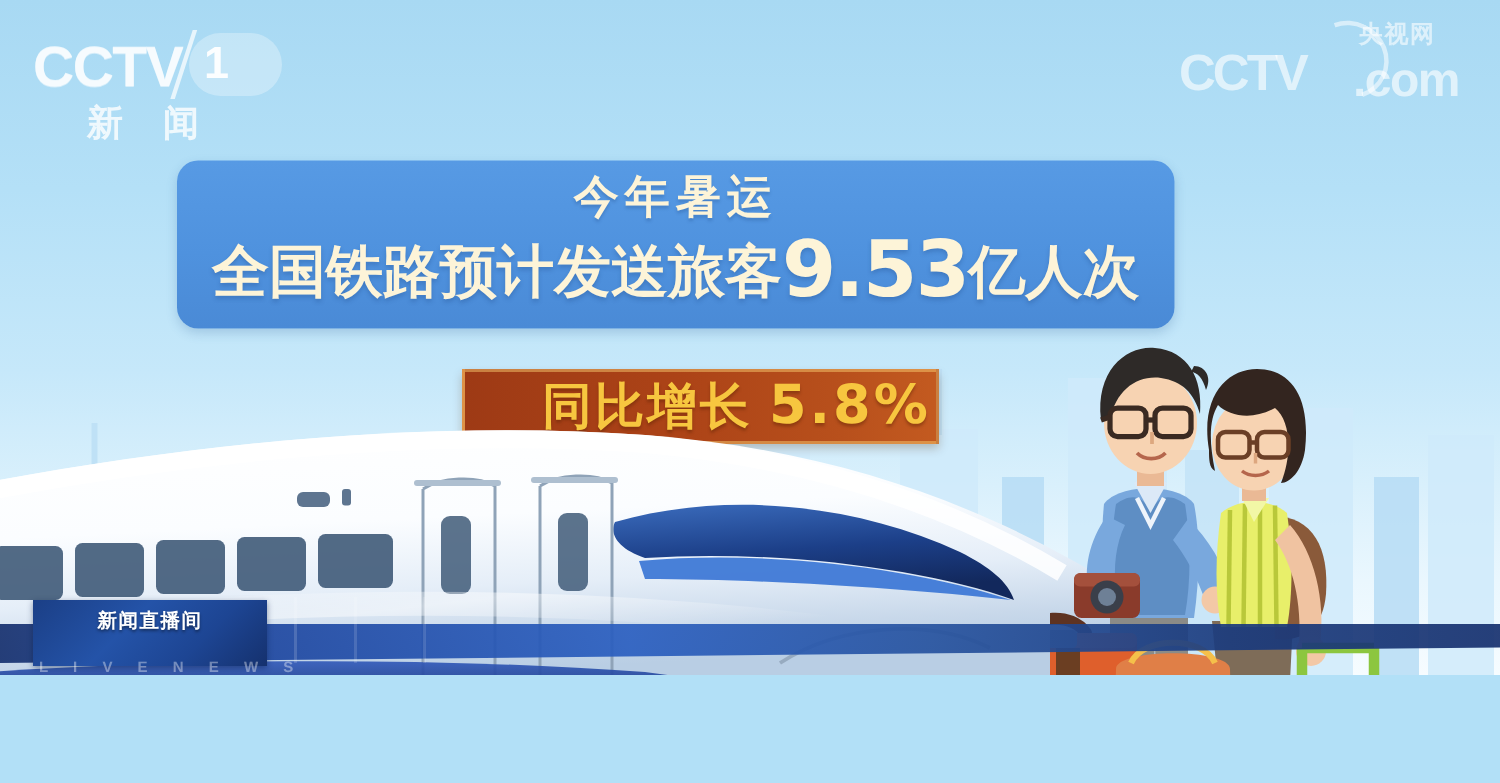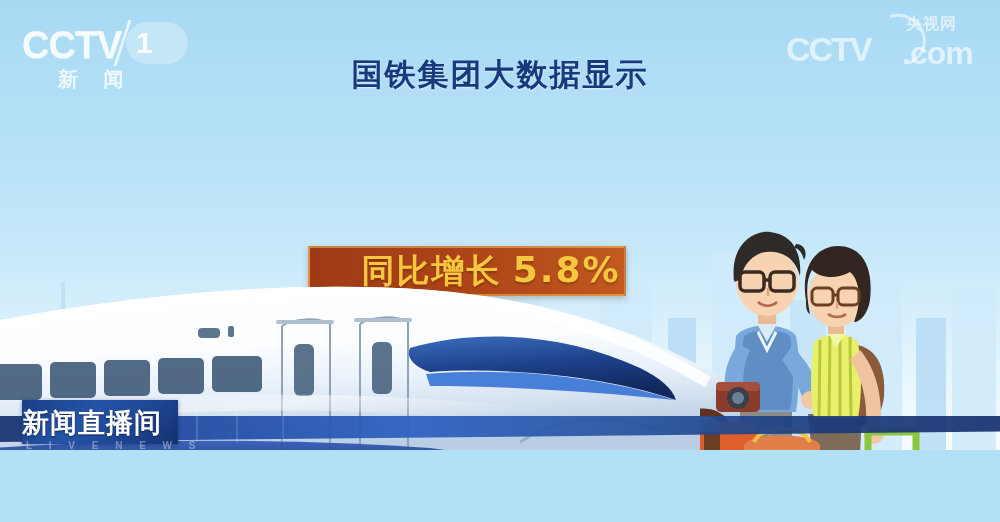--- a/index.html
+++ b/index.html
@@ -27,21 +27,21 @@
     letter-spacing:-1px;
   }
   #lg-cctv { position:absolute; left:4px; top:8px; font-size:38px; line-height:38px;
              text-shadow:0 1px 0 rgba(255,255,255,.5); }
   #lg-slash { position:absolute; left:103px; top:2px; width:3px; height:46px;
               background:rgba(255,255,255,.72); transform:skewX(-18deg); }
   #lg-13box { position:absolute; left:108px; top:4px; width:62px; height:42px;
               border-radius:21px; background:rgba(255,255,255,.30); }
   #lg-13 { position:absolute; left:118px; top:10px; font-size:30px; line-height:30px;
            color:rgba(255,255,255,.95); font-weight:bold; }
-  #lg-xw { position:absolute; left:40px; top:48px; font-size:20px; letter-spacing:10px;
+  #lg-xw { position:absolute; left:40px; top:48px; font-size:24px; letter-spacing:10px;
            color:rgba(255,255,255,.80); font-weight:bold; }
 
   
   #wm { position:absolute; right:14px; top:12px; width:200px; height:56px; }
   #wm-cctv { position:absolute; left:0; top:20px; font-size:34px; line-height:34px;
              font-weight:bold; color:rgba(255,255,255,.62); letter-spacing:-2px; }
   #wm-com { position:absolute; left:116px; top:28px; font-size:32px; line-height:27px;
             font-weight:bold; color:rgba(255,255,255,.62); letter-spacing:-1px; }
   #wm-cn { position:absolute; left:120px; top:4px; font-size:16px; line-height:16px;
            color:rgba(255,255,255,.60); font-weight:bold; letter-spacing:1px; }
@@ -101,22 +101,22 @@
     background:linear-gradient(90deg,#16306e 0%,#1e47a0 18%,#2b5fc0 42%,#27539f 62%,#1b3b7d 82%,#16306e 100%);
     clip-path:polygon(0 0,1000px 0,1000px 60%,0 100%);
     opacity:.92;
   }
   #lower-box {
     position:absolute; left:22px; bottom:6px; width:156px; height:44px;
     background:linear-gradient(135deg,#1b3f86 0%,#2453a8 40%,#1d4593 70%,#15316e 100%);
     box-shadow:0 1px 4px rgba(10,30,70,.45);
   }
   #lower-title {
-    position:absolute; left:0; right:0; top:5px; text-align:left;
-    font-size:27px; font-weight:bold; color:#ffffff; letter-spacing:1px;
+    position:absolute; left:0; right:0; top:5px; text-align:center;
+    font-size:13px; font-weight:bold; color:#ffffff; letter-spacing:1px;
     text-shadow:0 1px 2px rgba(0,0,0,.45);
   }
   #lower-sub {
     position:absolute; left:26px; bottom:-1px; font-size:10px; letter-spacing:7px;
     color:rgba(255,255,255,.38); font-weight:bold;
   }
   .ghostbar { position:absolute; bottom:8px; width:2px; height:44px; background:rgba(255,255,255,.45); }
 </style>
 </head>
 <body>
@@ -152,22 +152,25 @@
     <div id="lg-xw">新 闻</div>
   </div>
 
   <div id="wm">
     <div id="wm-arc"></div>
     <div id="wm-cctv">CCTV</div>
     <div id="wm-com">.com</div>
     <div id="wm-cn">央视网</div>
   </div>
 
-  <div id="headline">国铁集团大数据显示</div>
-
+
+  <div id="banner">
+    <div id="banner-l1">今年暑运</div>
+    <div id="banner-l2"><span>全国铁路预计发送旅客</span><span class="big">9.53</span><span>亿人次</span></div>
+  </div>
 
   <div id="badge">
     <div id="badge-text"><span>同比增长</span><span>&nbsp;</span><span class="num">5.8%</span></div>
   </div>
 
   <svg id="train" viewBox="0 0 820 240">
     <defs>
       <linearGradient id="body" x1="0" y1="0" x2="0.25" y2="1">
         <stop offset="0%" stop-color="#ffffff"></stop>
         <stop offset="42%" stop-color="#fbfdff"></stop>

